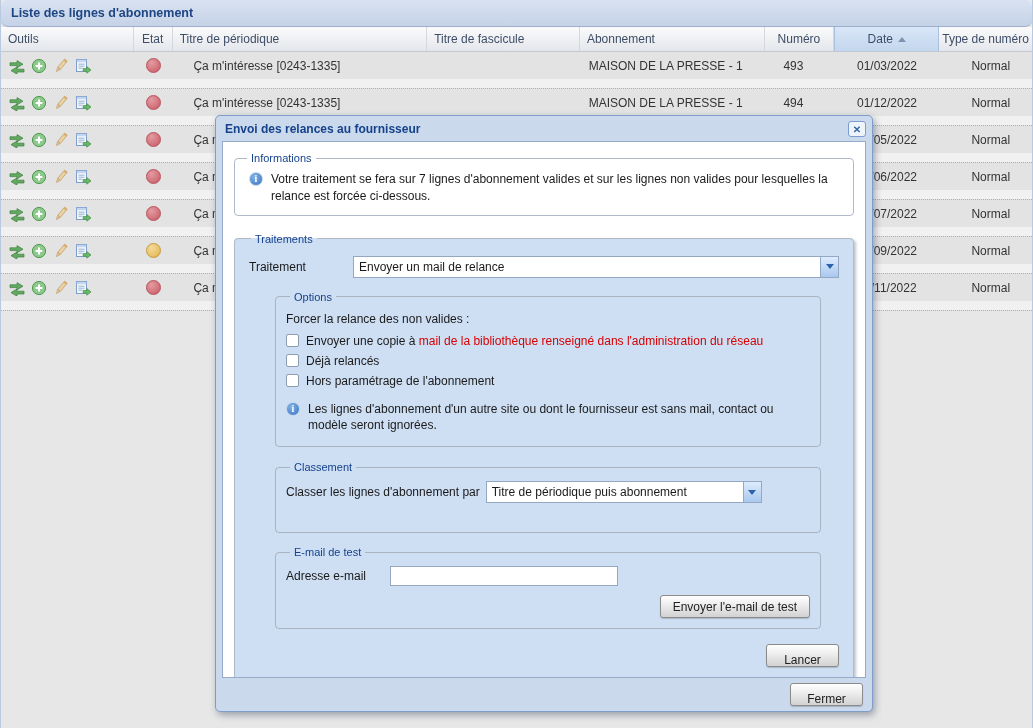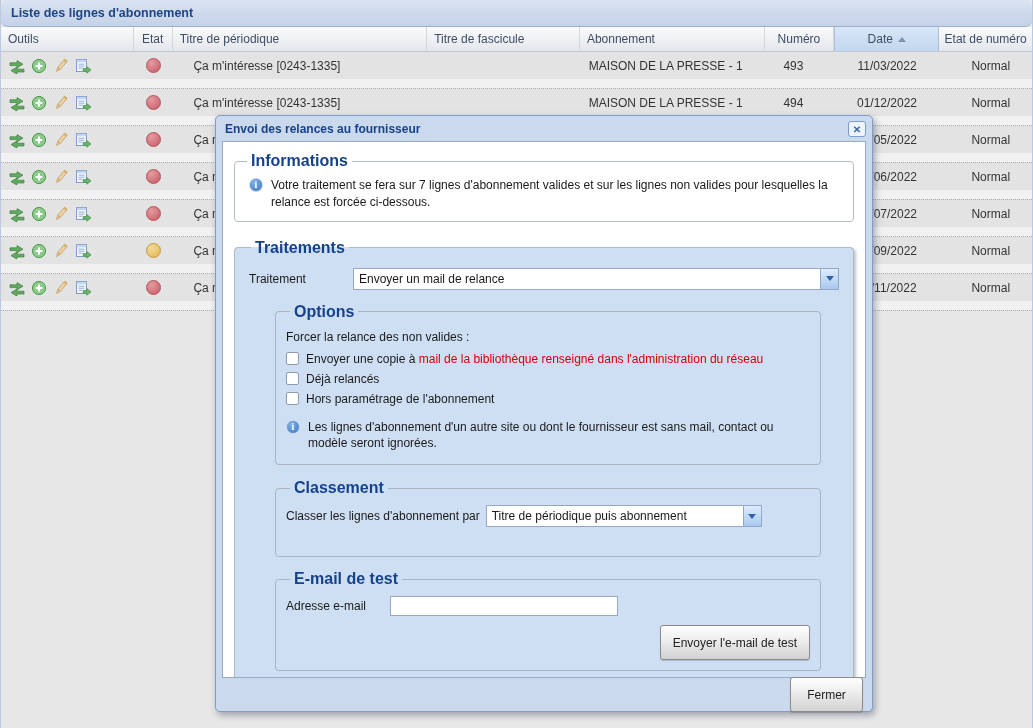--- a/index.html
+++ b/index.html
@@ -62,21 +62,21 @@
     color:#15428b; font-weight:bold; font-size:12px; }
   .close-btn { margin-left:auto; width:18px; height:16px;
     background:#eef4fb; border:1px solid #7b9cd0; border-radius:3px;
     color:#3465a4; font-size:10px; font-weight:bold;
     display:flex; align-items:center; justify-content:center; cursor:pointer; }
   .dialog-body { flex:1; margin:2px 6px 0; background:#fff; border:1px solid #96abc9;
     padding:10px 11px; overflow:hidden; }
   .dialog-footer { height:33px; display:flex; align-items:center; justify-content:flex-end; padding-right:9px; }
 
   fieldset { border:1px solid #b0b9c7; border-radius:4px; }
-  legend { color:#15428b; font-weight:bold; font-size:16px; padding:0 4px; margin-left:4px; }
+  legend { color:#15428b; font-weight:normal; font-size:11px; padding:0 4px; margin-left:4px; }
 
   .fs-informations { background:#fff; margin-bottom:17px; padding:4px 8px 10px; }
   .info-line { display:flex; gap:8px; line-height:1.4; padding:3px 4px 0 6px; }
   .info-icon { width:14px; height:14px; flex:none; margin-top:1px;
     border-radius:50%; border:1px solid #c5d6ea;
     background:radial-gradient(circle at 35% 30%, #80b1e5, #3a76c2);
     color:#fff; font-size:10px; font-weight:bold; font-family:"Liberation Serif", serif;
     display:flex; align-items:center; justify-content:center; }
 
   .fs-traitements { background:#cedff4; box-shadow:2px 2px 3px rgba(115,125,145,.45);
@@ -97,21 +97,21 @@
   .cb { width:13px; height:13px; flex:none; background:#fff; border:1px solid #8e9cb3; border-radius:2px; cursor:pointer; }
   .red-text { color:#d60000; }
   .note-row { display:flex; gap:8px; margin-top:13px; line-height:1.4; padding-right:14px; }
 
   .fs-classement { margin:14px 20px 0 28px; padding:2px 10px 13px; border-color:#a9b3c2; }
   .fs-email { margin:13px 20px 0 28px; padding:2px 10px 10px; border-color:#a9b3c2; }
   .email-input { width:228px; height:20px; border:1px solid #95a8c3; background:#fff;
     font-family:inherit; font-size:12px; padding:0 4px; }
   .send-row { display:flex; justify-content:flex-end; margin-top:9px; }
 
-  .btn { height:35px; background:linear-gradient(#ffffff,#ececec 45%,#d2d2d2);
+  .btn { height:23px; background:linear-gradient(#ffffff,#ececec 45%,#d2d2d2);
     border:1px solid #8b8b8b; border-radius:3px; box-shadow:0 1px 1px rgba(0,0,0,.18);
     font-family:inherit; font-size:12px; color:#222; padding:0 12px; cursor:pointer; }
   .btn-wide { padding:8px 14px; min-width:73px; }
   .lancer-row { display:flex; justify-content:flex-end; margin:15px 2px 0; }
   .classement-select { width:276px; }
 </style>
 </head>
 <body>
 
 <div class="grid-panel">
@@ -121,21 +121,21 @@
     <div class="hcell c-outils c-left">Outils</div>
     <div class="hcell c-etat c-center">Etat</div>
     <div class="hcell c-titre c-left">Titre de périodique</div>
     <div class="hcell c-fasc c-left">Titre de fascicule</div>
     <div class="hcell c-abon c-left">Abonnement</div>
     <div class="hcell c-num c-center">Numéro</div>
     <div class="hcell c-date c-center sorted">
       <span>Date</span>
       <span class="sort-asc"></span>
     </div>
-    <div class="hcell c-type c-center" style="border-right:none">Etat de numéro</div>
+    <div class="hcell c-type c-center" style="border-right:none">Type de numéro</div>
   </div>
 
   <div>
   <div class="grow">
     <div class="cell c-outils tools">
       <svg width="16" height="16" viewBox="0 0 16 16">
         <path d="M1 4.8 h7 V2.6 l6 3.6 -6 3.6 V7.6 H1 z" fill="#63a963" stroke="#3b813b" stroke-width="0.7"></path>
         <path d="M15 11.2 h-7 v-2.2 l-6 3.6 6 3.6 v-2.2 h7 z" fill="#63a963" stroke="#3b813b" stroke-width="0.7"></path>
       </svg>
       <svg width="16" height="16" viewBox="0 0 16 16">
@@ -156,21 +156,21 @@
         <path d="M8.2 10.6 h3.6 V8.6 l4.2 3.3 -4.2 3.3 v-2 H8.2 z" fill="#6cb86c" stroke="#3f8f3f" stroke-width="0.7"></path>
       </svg>
     </div>
     <div class="cell c-etat c-center">
       <span class="dot dot-red"></span>
     </div>
     <div class="cell c-titre c-left">Ça m'intéresse [0243-1335]</div>
     <div class="cell c-fasc c-left"></div>
     <div class="cell c-abon c-left">MAISON DE LA PRESSE - 1 - Es...</div>
     <div class="cell c-num c-center">493</div>
-    <div class="cell c-date c-center">11/03/2022</div>
+    <div class="cell c-date c-center">01/03/2022</div>
     <div class="cell c-type c-center">Normal</div>
   </div>
 
   <div class="grow">
     <div class="cell c-outils tools">
       <svg width="16" height="16" viewBox="0 0 16 16">
         <path d="M1 4.8 h7 V2.6 l6 3.6 -6 3.6 V7.6 H1 z" fill="#63a963" stroke="#3b813b" stroke-width="0.7"></path>
         <path d="M15 11.2 h-7 v-2.2 l-6 3.6 6 3.6 v-2.2 h7 z" fill="#63a963" stroke="#3b813b" stroke-width="0.7"></path>
       </svg>
       <svg width="16" height="16" viewBox="0 0 16 16">

